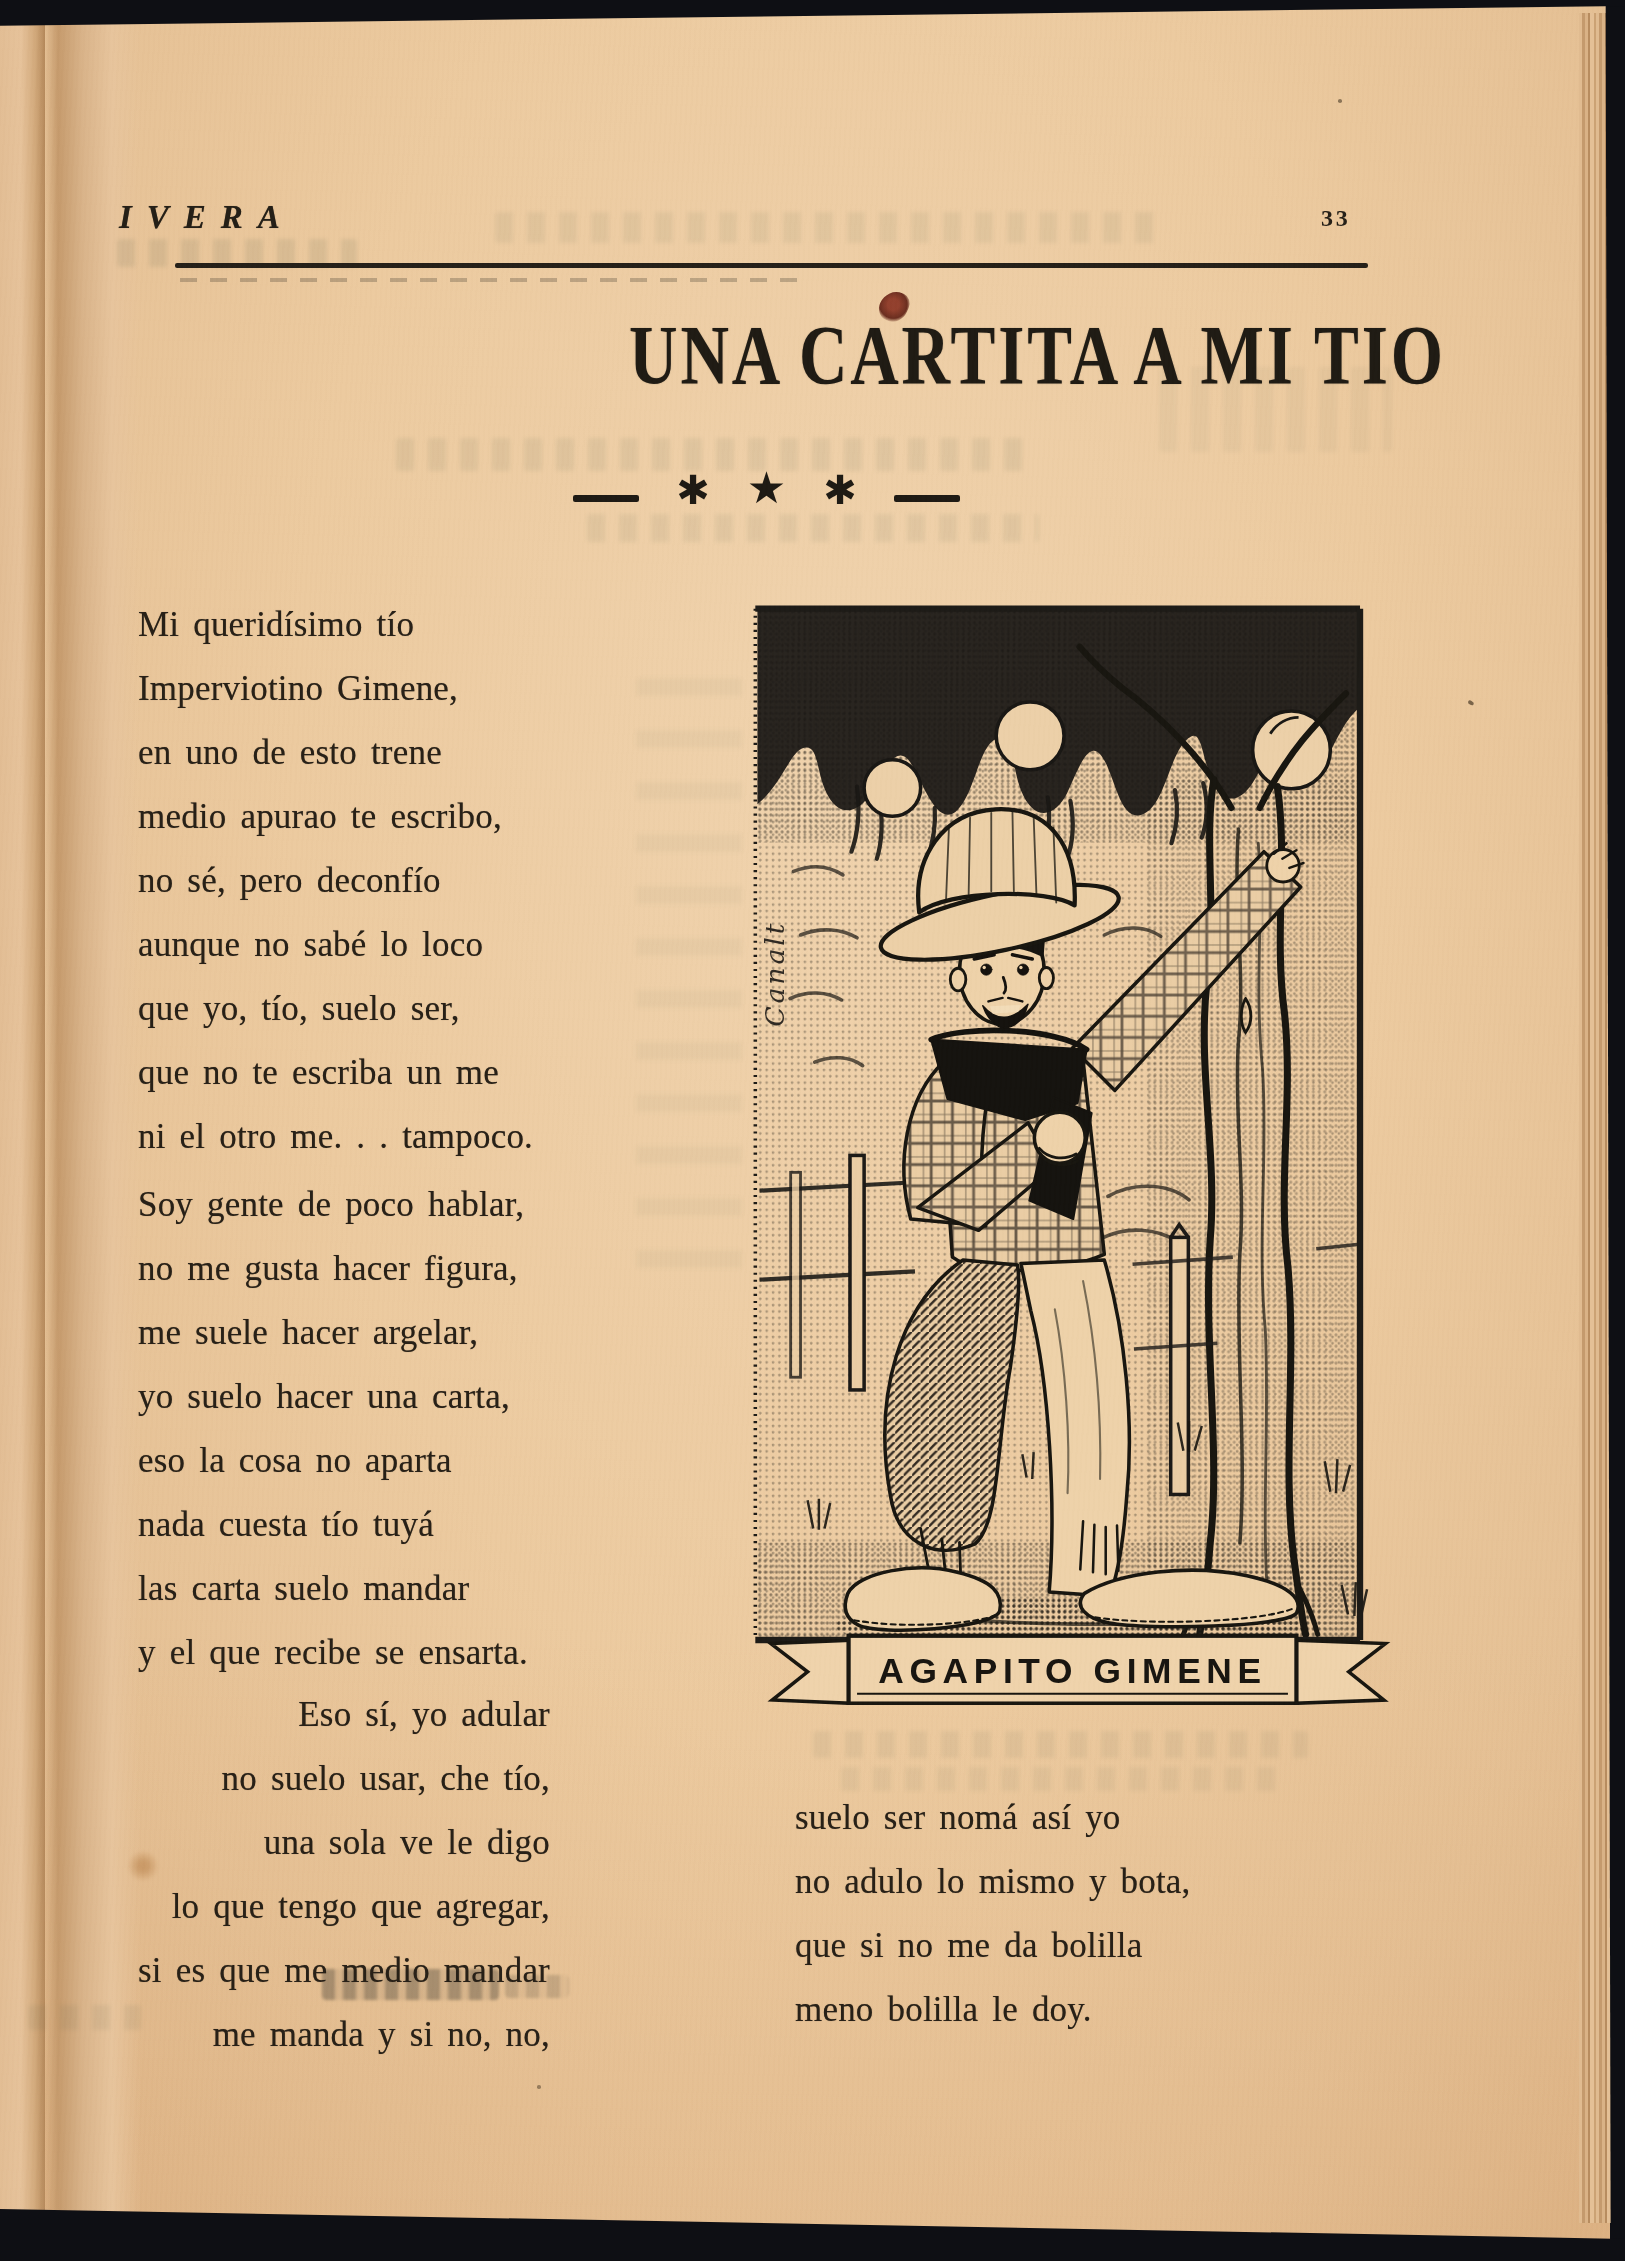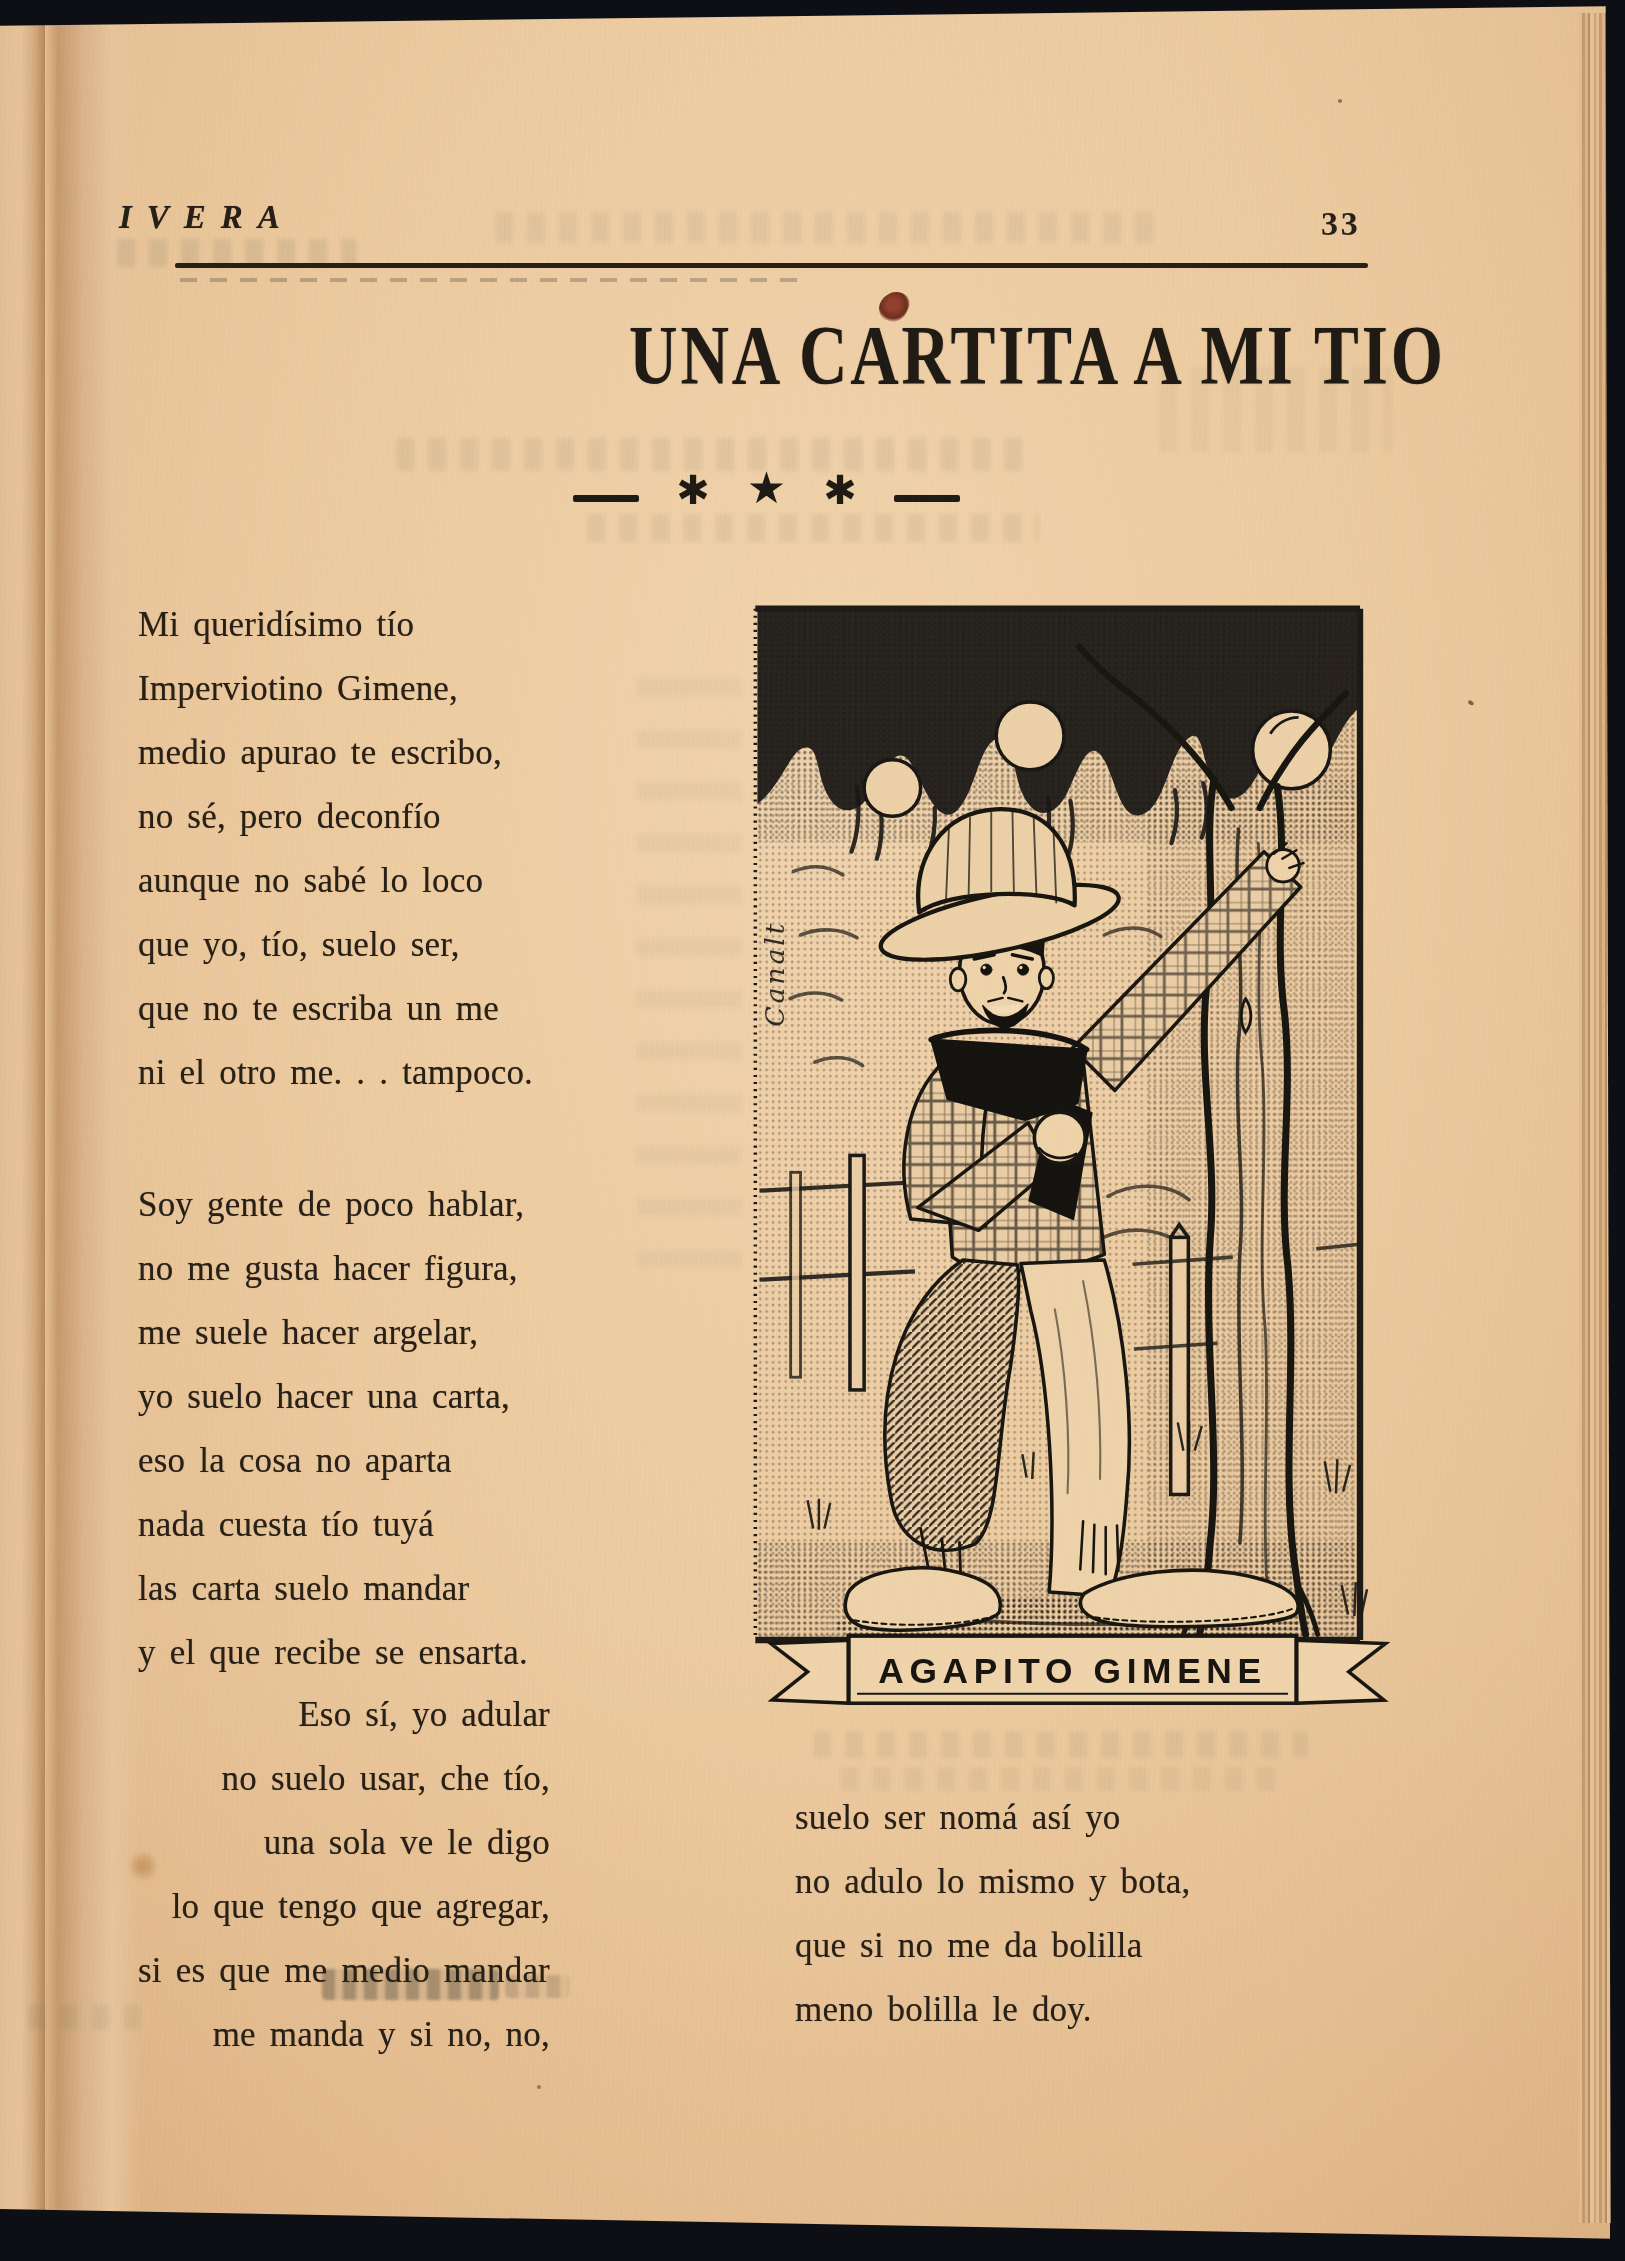--- a/index.html
+++ b/index.html
@@ -10,21 +10,21 @@
       linear-gradient(180deg, rgba(255,235,205,0) 72%, rgba(205,140,85,.10) 100%),
       radial-gradient(ellipse at 52% 35%, #f0d3ad 0%, #ecca9f 46%, #e5c094 74%, #dcb284 100%);
   }
   .spine{position:absolute;left:0;top:0;bottom:0;width:141px;pointer-events:none;
     background:linear-gradient(90deg,#e2bd94 0px,#e6c29a 21px,#d2a97b 35px,#b4885a 45px,#c1946605 0,#c59a6c 58px,#d9b389 83px,#e7c49c 112px,rgba(231,196,156,0) 141px);}
   .grain{position:absolute;inset:0;pointer-events:none;opacity:.5;
     background:repeating-linear-gradient(93deg,rgba(120,90,55,.025) 0 2.1px,rgba(255,245,230,.02) 2.1px 5px);}
   
   .hdr{position:absolute;left:119px;top:199px;font-style:italic;font-weight:bold;font-size:33px;
     letter-spacing:15px;color:#231e16;text-shadow:0 0 0.7px rgba(35,28,18,.6);}
-  .pagenum{position:absolute;left:1321px;top:205px;font-weight:bold;font-size:34px;letter-spacing:2.8px;color:#241f17;}
+  .pagenum{position:absolute;left:1321px;top:205px;font-weight:bold;font-size:24px;letter-spacing:2.8px;color:#241f17;}
   .rule{position:absolute;left:175px;top:263px;width:1193px;height:5px;background:#241f18;border-radius:2.1px;}
   .rule-echo{position:absolute;left:180px;top:278px;width:622px;height:4.2px;opacity:.28;filter:blur(0.7px);
     background:repeating-linear-gradient(90deg,#3c362b 0 17px,rgba(60,54,43,0) 17px 30px);}
   
   .title-wrap{position:absolute;left:0;top:310px;width:1548px;text-align:right;}
   .title{display:inline-block;font-weight:bold;font-size:84px;line-height:92px;letter-spacing:3.5px;
     color:#1e1a13;transform:scaleX(.80);transform-origin:center;white-space:nowrap;
     text-shadow:0 0 1.4px rgba(28,22,13,.35);}
   .orn{position:absolute;left:0;top:469px;width:1533px;display:flex;justify-content:center;align-items:center;gap:37px;color:#1d1913;}
   .orn .bar{width:66px;height:7px;background:#1d1913;border-radius:2.1px;margin-top:18.4px;}
@@ -94,20 +94,21 @@
       <span class="bar"></span>
       <span class="ast">✱</span>
       <span class="st">★</span>
       <span class="ast">✱</span>
       <span class="bar"></span>
     </div>
 
     <div class="stanza" style="left:138px;top:587px;">
         <div class="poem-line">Mi queridísimo tío</div>
         <div class="poem-line">Imperviotino Gimene,</div>
+        <div class="poem-line">en uno de esto trene</div>
         <div class="poem-line">medio apurao te escribo,</div>
         <div class="poem-line">no sé, pero deconfío</div>
         <div class="poem-line">aunque no sabé lo loco</div>
         <div class="poem-line">que yo, tío, suelo ser,</div>
         <div class="poem-line">que no te escriba un me</div>
         <div class="poem-line">ni el otro me. . . tampoco.</div>
       </div>
     <div class="stanza" style="left:138px;top:1167px;">
         <div class="poem-line">Soy gente de poco hablar,</div>
         <div class="poem-line">no me gusta hacer figura,</div>

